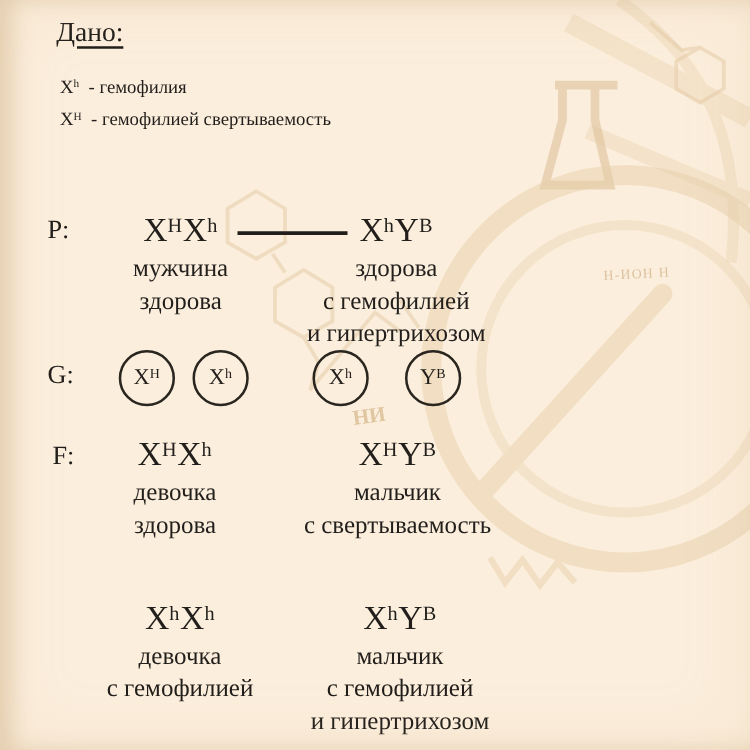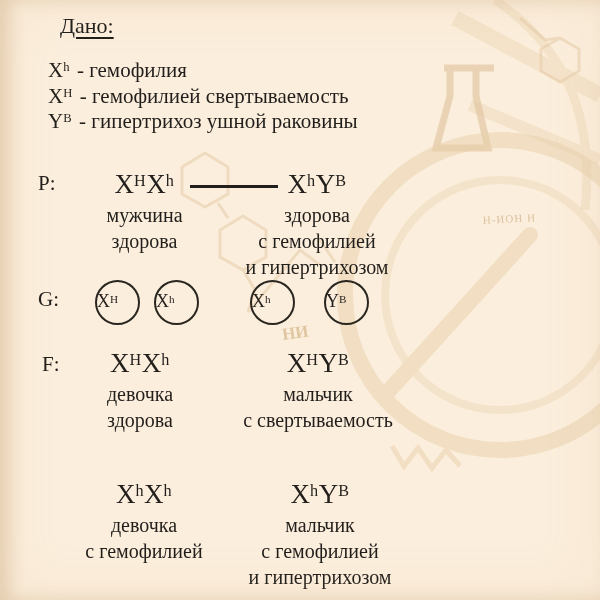--- a/index.html
+++ b/index.html
@@ -12,40 +12,40 @@
     position:absolute; inset:0; z-index:3; pointer-events:none;
     box-shadow: inset 10px 0 16px rgba(198,160,115,.35),
                 inset 0 0 55px rgba(214,180,135,.15);
   }
   .watermark { position:absolute; left:0; top:0; z-index:0; }
   .layer { position:absolute; z-index:2; }
 
   
   .gt sup { font-size:.6em; vertical-align:.45em; letter-spacing:.5px; line-height:0; }
 
-  .title { left:60px; top:13px; font-size:22px; text-decoration:underline; text-underline-offset:4px; }
+  .title { left:45px; top:13px; font-size:22px; text-decoration:underline; text-underline-offset:4px; }
 
-  .given { left:48px; top:58px; font-size:21px; line-height:25.5px; }
+  .given { left:48px; top:58px; font-size:15px; line-height:25.5px; }
   .given .gt { margin-right:7px; }
 
   .row-label { font-size:21px; }
   .p-label { left:38px; top:171px; }
   .g-label { left:38px; top:287px; }
   .f-label { left:42px; top:352px; }
 
   .col { text-align:center; font-size:20px; line-height:26px; }
   .col .gt { display:block; font-size:27px; margin-bottom:5px; }
   .mother { left:82px;  top:171px; width:125px; }
   .father { left:227px; top:171px; width:180px; }
   .cross-line { left:190px; top:185px; width:88px; height:2.5px; background:#211e1b; }
 
   .gamete {
     position:absolute; z-index:2; top:280px; width:45px; height:45px; box-sizing:border-box;
     border:2px solid #29251f; border-radius:50%;
-    display:flex; align-items:center; 
+    display:flex; align-items:center; justify-content:center;
     font-size:18px; padding-bottom:2px;
   }
   .gamete sup { font-size:.62em; vertical-align:.4em; line-height:0; }
   .g1 { left:95px; } .g2 { left:154px; } .g3 { left:250px; } .g4 { left:324px; }
 
   .f1a { left:78px;  top:350px; width:124px; }
   .f1b { left:227px; top:350px; width:182px; }
   .f2a { left:68px;  top:481px; width:152px; }
   .f2b { left:227px; top:481px; width:186px; }
 </style>
@@ -89,23 +89,20 @@
   </svg>
 
   <div class="layer title">Дано:</div>
 
   <div class="layer given">
     <div>
       <span class="gt"><span>X</span><sup>h</sup></span><span>- гемофилия</span>
     </div>
     <div>
       <span class="gt"><span>X</span><sup>H</sup></span><span>- гемофилией свертываемость</span>
-    </div>
-    <div>
-      <span class="gt"><span>Y</span><sup>B</sup></span><span>- гипертрихоз ушной раковины</span>
     </div>
   </div>
 
   <div class="layer row-label p-label">P:</div>
 
   <div class="layer col mother">
     <span class="gt"><span>X</span><sup>H</sup><span>X</span><sup>h</sup></span>
     <div>
         <div>мужчина</div>
         <div>здорова</div>

